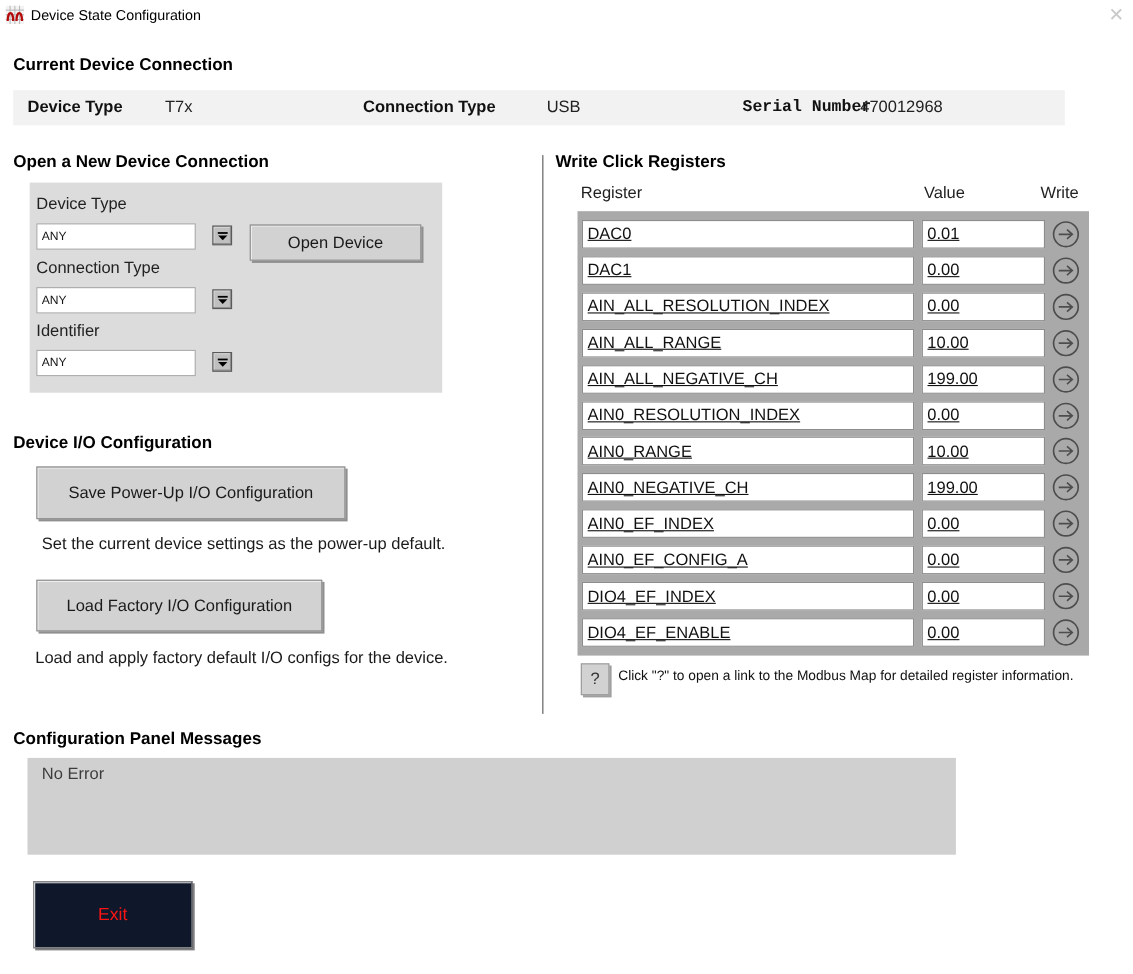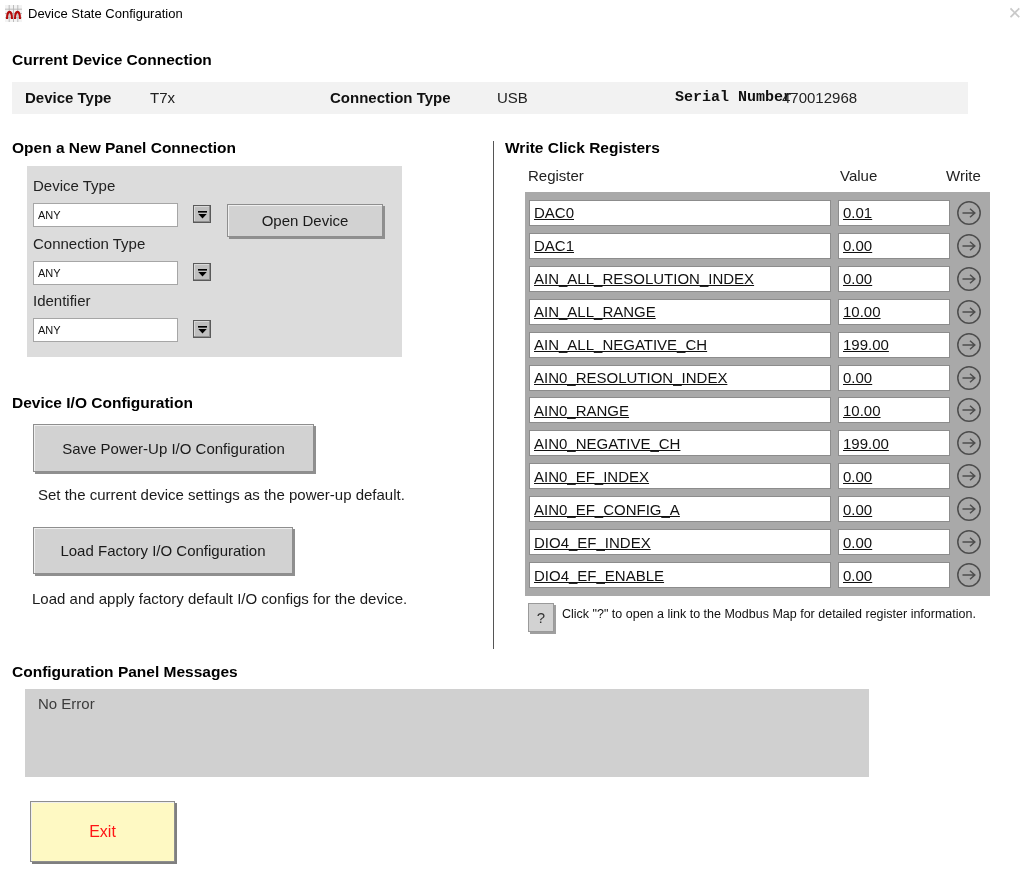--- a/index.html
+++ b/index.html
@@ -62,21 +62,21 @@
     background:#d2d2d2; border:1px solid #9a9a9a; box-shadow:2px 2px 0 #9f9f9f;
     font-family:inherit; font-size:15px; color:#333; cursor:default;
   }
   .help-text { position:absolute; left:562px; top:606px; width:436px; font-size:12.5px; line-height:1.4; color:#111; }
   
   .msg-box { position:absolute; left:25px; top:689px; width:844px; height:88px; background:#d0d0d0; }
   .msg-text { position:absolute; left:13px; top:6px; font-size:15px; color:#3c3c3c; }
   
   .exit-btn {
     position:absolute; left:30px; top:801px; width:145px; height:61px;
-    background:#fef9c3; border:1px solid #8e8e8e;
+    background:#0f172a; border:1px solid #8e8e8e;
     box-shadow:inset 1px 1px 0 #efefef, 2px 2px 0 #7f7f7f;
     font-family:inherit; font-size:16px; color:#ff1414; cursor:default;
   }
 </style>
 </head>
 <body>
 
 <div id="window">
 
   <div class="titlebar">
@@ -99,21 +99,21 @@
   <div class="h-section" style="left:12px; top:51px;">Current Device Connection</div>
   <div class="conn-bar">
     <span class="conn-label" style="left:13px;">Device Type</span>
     <span class="conn-value" style="left:138px;">T7x</span>
     <span class="conn-label" style="left:318px;">Connection Type</span>
     <span class="conn-value" style="left:485px;">USB</span>
     <span class="conn-label" style="left:663px;font-family:Liberation Mono, monospace;">Serial Number</span>
     <span class="conn-value" style="left:770px;">470012968</span>
   </div>
 
-  <div class="h-section" style="left:12px; top:139px;">Open a New Panel Connection</div>
+  <div class="h-section" style="left:12px; top:139px;">Open a New Device Connection</div>
   <div class="open-panel"></div>
 
   <span class="fld-label" style="left:33px; top:177px;">Device Type</span>
   <input class="fld-input" style="left: 33px; top: 203px;" value="ANY">
   <button class="dd-btn" style="left:193px; top:205px;">
     <svg width="11" height="9" viewBox="0 0 11 9">
         <rect x="1" y="1" width="9" height="1.6" fill="#000"></rect>
         <path d="M1.3 4 L9.7 4 L5.5 8.4 Z" fill="#000"></path>
       </svg>
   </button>

